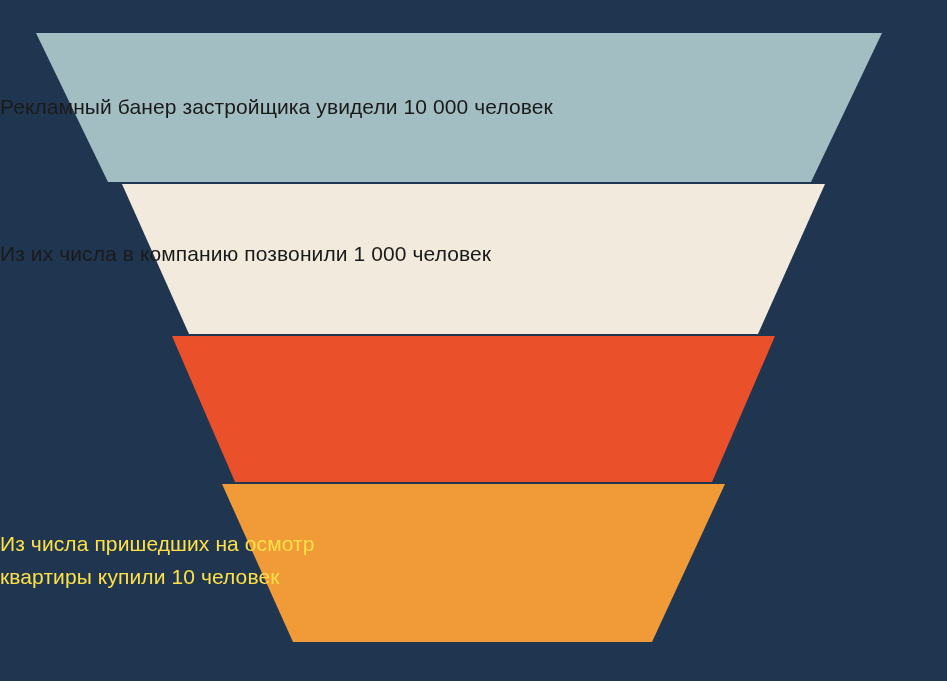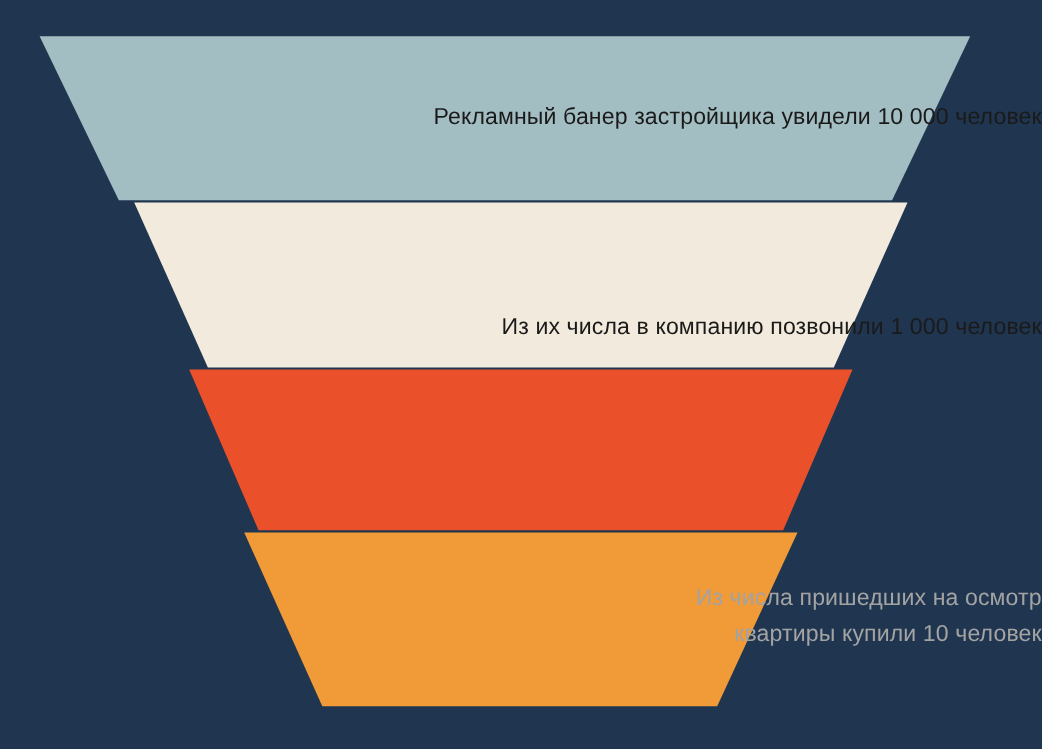--- a/index.html
+++ b/index.html
@@ -18,33 +18,33 @@
     height: 681px;
   }
   #funnel-svg {
     position: absolute;
     top: 0;
     left: 0;
     display: block;
   }
   .band-label {
     position: absolute;
-    text-align: right;
+    text-align: left;
     color: #1a1a1a;
     font-family: "Liberation Sans", sans-serif;
     font-weight: 300;
     font-size: 21px;
     line-height: 33px;
     letter-spacing: 0.1px;
     white-space: pre-line;
     left: 0;
     width: 947px;
   }
   #label-stage-1 { top: 90px; }
-  #label-stage-2 { top: 237px; margin-top: 44px; }
+  #label-stage-2 { top: 237px; }
   #label-stage-3 { top: 378px; }
   #label-stage-4 { top: 527px; }
 </style>
 </head>
 <body style="background: rgb(32, 54, 80);">
 
 <div id="funnel-figure">
 
   <svg id="funnel-svg" width="947" height="681" viewBox="0 0 947 681">
     <rect id="bg-rect" x="0" y="0" width="947" height="681" fill="#203650"></rect>
@@ -52,16 +52,16 @@
     <polygon id="shape-stage-2" points="122,184 825,184 758,334 189,334" fill="#f2ebdd"></polygon>
     <polygon id="shape-stage-3" points="172,336 775,336 712,482 235,482" fill="#ea502a"></polygon>
     <polygon id="shape-stage-4" points="222,484 725,484 652,642 293,642" fill="#f09a38"></polygon>
   </svg>
 
   <div class="band-label" id="label-stage-1" style="color: rgb(26, 26, 26);">Рекламный банер застройщика увидели 10 000 человек</div>
 
   <div class="band-label" id="label-stage-2" style="color: rgb(26, 26, 26);">Из их числа в компанию позвонили 1 000 человек</div>
 
 
-  <div class="band-label" id="label-stage-4" style="color: #a3a3a3;">Из числа пришедших на осмотр
+  <div class="band-label" id="label-stage-4" style="color: #fde047;">Из числа пришедших на осмотр
 квартиры купили 10 человек</div>
 
 </div>
 
 </body></html>

